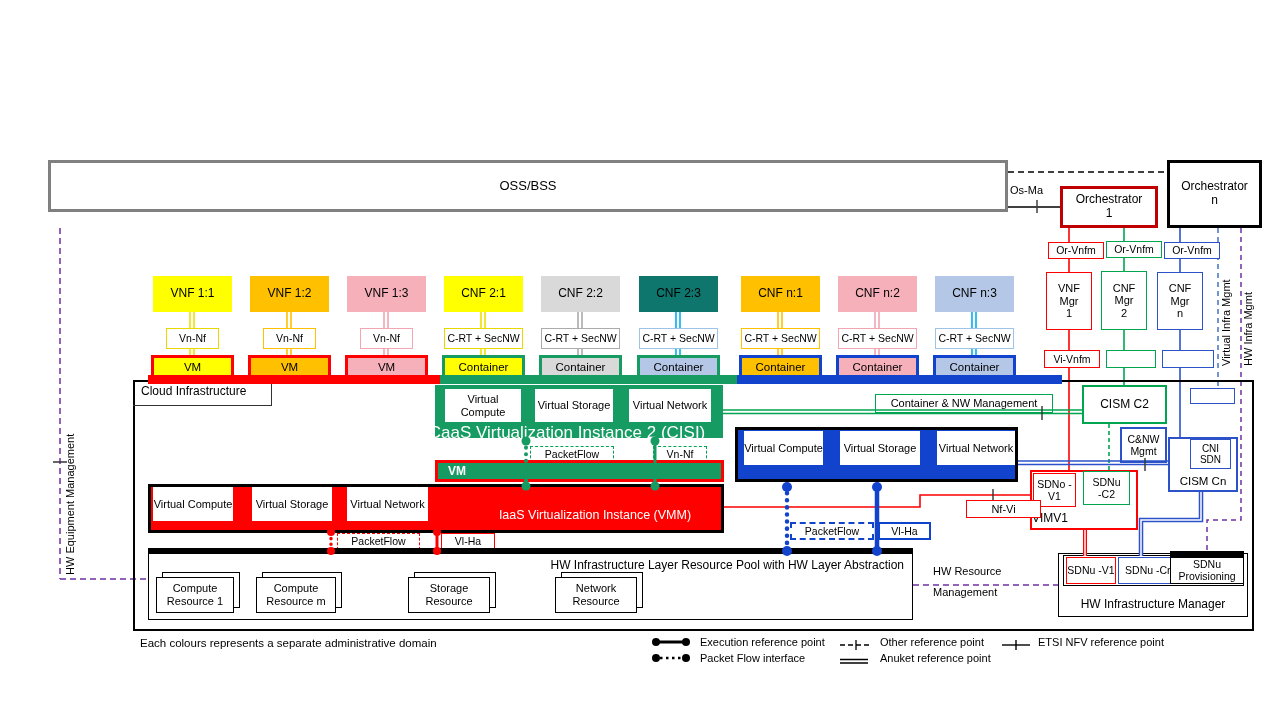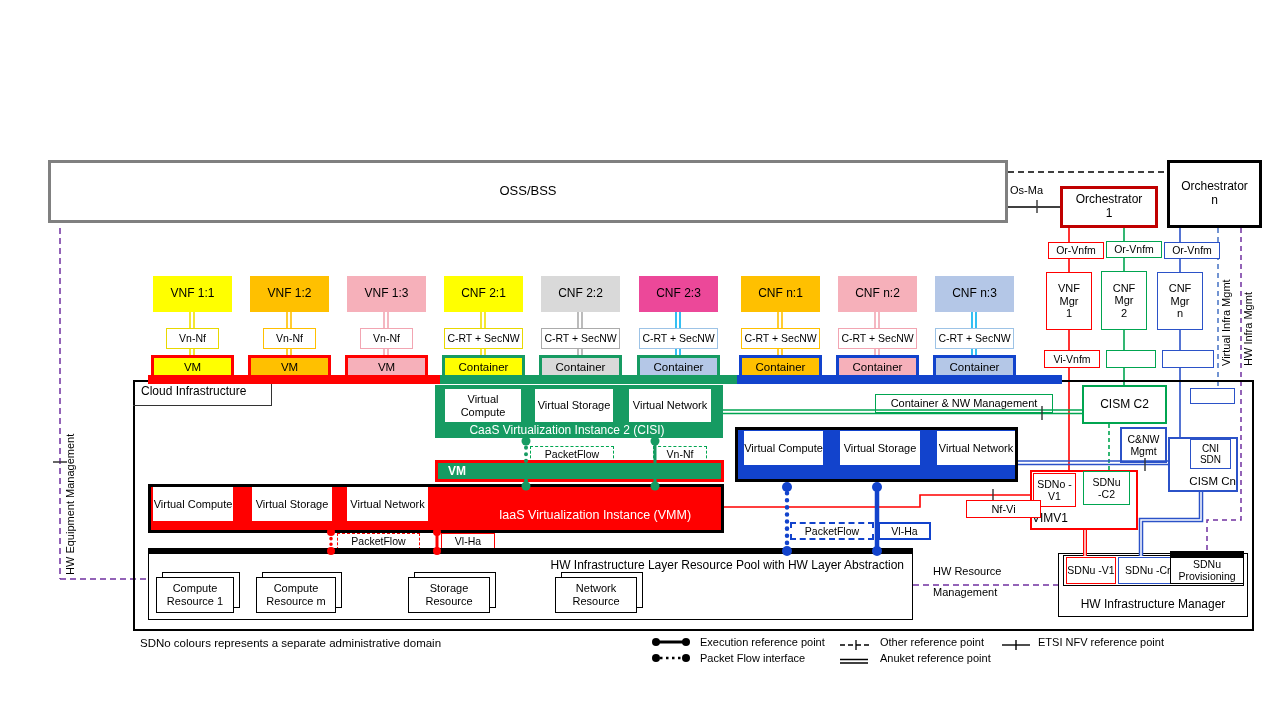--- a/index.html
+++ b/index.html
@@ -58,21 +58,21 @@
         <line x1="680" y1="312" x2="680" y2="357" stroke="#00B0F0"></line>
       <line x1="778" y1="312" x2="778" y2="357" stroke="#FFC000"></line>
         <line x1="782" y1="312" x2="782" y2="357" stroke="#FFC000"></line>
       <line x1="875" y1="312" x2="875" y2="357" stroke="#F2A5B2"></line>
         <line x1="879" y1="312" x2="879" y2="357" stroke="#F2A5B2"></line>
       <line x1="972" y1="312" x2="972" y2="357" stroke="#00B0F0"></line>
         <line x1="976" y1="312" x2="976" y2="357" stroke="#00B0F0"></line>
     </g>
   </svg>
 
-  <div class="b" style="left:48px;top:160px;width:960px;height:63px;border:3px solid #808080;font-size:13px">
+  <div class="b" style="left:48px;top:160px;width:960px;height:52px;border:3px solid #808080;font-size:13px">
     <span>OSS/BSS</span>
   </div>
   <div class="nb" style="left:1010px;top:184px;width:48px;font-size:11px;text-align:left">Os-Ma</div>
   <div class="b" style="left:1060px;top:186px;width:98px;height:42px;border:3.5px solid #C00000;font-size:12px;flex-direction:column">
     <span>Orchestrator</span>
     <span>1</span>
   </div>
   <div class="b" style="left:1167px;top:160px;width:95px;height:68px;border:3.5px solid #000;font-size:12px;flex-direction:column">
     <span>Orchestrator</span>
     <span>n</span>
@@ -100,21 +100,21 @@
 
   <div class="b" style="left:1044px;top:350px;width:56px;height:18px;border:1.8px solid #FF0000;font-size:10.5px">Vi-Vnfm</div>
   <div class="b" style="left:1106px;top:350px;width:50px;height:18px;border:1.8px solid #00A550"></div>
   <div class="b" style="left:1162px;top:350px;width:52px;height:18px;border:1.8px solid #2B52C8"></div>
 
   <div class="b" style="left:153px;top:276px;width:79px;height:36px;background:#FFFF00;font-size:12px">VNF 1:1</div>
   <div class="b" style="left:250px;top:276px;width:79px;height:36px;background:#FFC000;font-size:12px">VNF 1:2</div>
   <div class="b" style="left:347px;top:276px;width:79px;height:36px;background:#F6B0BA;font-size:12px">VNF 1:3</div>
   <div class="b" style="left:444px;top:276px;width:79px;height:36px;background:#FFFF00;font-size:12px">CNF 2:1</div>
   <div class="b" style="left:541px;top:276px;width:79px;height:36px;background:#D9D9D9;font-size:12px">CNF 2:2</div>
-  <div class="b" style="left:639px;top:276px;width:79px;height:36px;background:#ec4899;font-size:12px">CNF 2:3</div>
+  <div class="b" style="left:639px;top:276px;width:79px;height:36px;background:#0f766e;font-size:12px">CNF 2:3</div>
   <div class="b" style="left:741px;top:276px;width:79px;height:36px;background:#FFC000;font-size:12px">CNF n:1</div>
   <div class="b" style="left:838px;top:276px;width:79px;height:36px;background:#F6B0BA;font-size:12px">CNF n:2</div>
   <div class="b" style="left:935px;top:276px;width:79px;height:36px;background:#B4C7E7;font-size:12px">CNF n:3</div>
 
   <div class="b" style="left:166px;top:328px;width:53px;height:21px;border:1.4px solid #E8D800;font-size:10.5px">Vn-Nf</div>
   <div class="b" style="left:263px;top:328px;width:53px;height:21px;border:1.4px solid #FFC000;font-size:10.5px">Vn-Nf</div>
   <div class="b" style="left:360px;top:328px;width:53px;height:21px;border:1.4px solid #F2A5B2;font-size:10.5px">Vn-Nf</div>
   <div class="b" style="left:444px;top:328px;width:79px;height:21px;border:1.4px solid #E8D800;font-size:10.5px">C-RT + SecNW</div>
   <div class="b" style="left:541px;top:328px;width:79px;height:21px;border:1.4px solid #ABABAB;font-size:10.5px">C-RT + SecNW</div>
   <div class="b" style="left:639px;top:328px;width:79px;height:21px;border:1.4px solid #9DC3E6;font-size:10.5px">C-RT + SecNW</div>
@@ -137,21 +137,21 @@
   <div class="nb" style="left:141px;top:384px;font-size:12px">Cloud Infrastructure</div>
 
   <div class="nb" style="left:148px;top:375px;width:317px;height:9px;background:#FF0000"></div>
   <div class="nb" style="left:440px;top:375px;width:320px;height:9px;background:#169B62"></div>
   <div class="nb" style="left:737px;top:375px;width:325px;height:9px;background:#1243CC"></div>
 
   <div class="nb" style="left:435px;top:385px;width:288px;height:53px;background:#169B62"></div>
   <div class="b" style="left:445px;top:389px;width:76px;height:33px;font-size:11px">Virtual Compute</div>
   <div class="b" style="left:535px;top:389px;width:78px;height:33px;font-size:11px">Virtual Storage</div>
   <div class="b" style="left:629px;top:389px;width:82px;height:33px;font-size:11px">Virtual Network</div>
-  <div class="cap" style="left:413px;top:423px;width:308px;font-size:12px;z-index:10">CaaS Virtualization Instance 2 (CISI)</div>
+  <div class="cap" style="left:413px;top:423px;width:308px;font-size:17px;z-index:10">CaaS Virtualization Instance 2 (CISI)</div>
 
   <div class="b" style="left:875px;top:394px;width:178px;height:19px;border:1.5px solid #00A550;font-size:11px">Container &amp; NW Management</div>
 
   <div class="b" style="left:530px;top:446px;width:84px;height:17px;border:1.5px dashed #00A550;font-size:10.5px">PacketFlow</div>
   <div class="b" style="left:653px;top:446px;width:54px;height:17px;border:1.5px dashed #00A550;font-size:10.5px">Vn-Nf</div>
 
   <div class="nb" style="left:435px;top:460px;width:289px;height:22px;background:#169B62;border:3px solid #FF0000;display:flex;align-items:center">
     <span style="color:#fff;font-size:12px;font-weight:700;padding-left:10px">VM</span>
   </div>
 
@@ -185,21 +185,21 @@
   <div class="b" style="left:408px;top:577px;width:82px;height:36px;border:1.5px solid #000;font-size:11px;padding:0 10px">Storage Resource</div>
   <div class="b" style="left:561px;top:572px;width:82px;height:36px;border:1.5px solid #000"></div>
   <div class="b" style="left:555px;top:577px;width:82px;height:36px;border:1.5px solid #000;font-size:11px;padding:0 10px">Network Resource</div>
 
   <div class="nb" style="left:933px;top:561px;width:88px;font-size:11px;line-height:1.9">HW Resource Management</div>
 
   <div class="b" style="left:1082px;top:385px;width:85px;height:39px;border:2px solid #00A550;font-size:12px">CISM C2</div>
   <div class="b" style="left:1190px;top:388px;width:45px;height:16px;border:1.8px solid #2B52C8"></div>
   <div class="b" style="left:1120px;top:427px;width:47px;height:36px;border:2px solid #2B52C8;font-size:10.5px;padding:2px">C&amp;NW Mgmt</div>
   <div class="nb" style="left:1168px;top:437px;width:70px;height:55px;border:2.2px solid #2B52C8;background:#fff">
-    <div style="position:absolute;bottom:3px;left:0;width:100%;text-align:right;font-size:11.5px">CISM Cn</div>
+    <div style="position:absolute;bottom:3px;left:0;width:100%;text-align:center;font-size:11.5px">CISM Cn</div>
   </div>
   <div class="b" style="left:1190px;top:439px;width:41px;height:30px;border:1.8px solid #2B52C8;font-size:10px;padding:1px">CNI SDN</div>
 
   <div class="nb" style="left:1030px;top:470px;width:108px;height:60px;border:2px solid #FF0000;background:#fff">
     <div style="position:absolute;bottom:3px;left:0;width:100%;text-align:left;font-size:12px">VIMV1</div>
   </div>
   <div class="b" style="left:1033px;top:473px;width:43px;height:34px;border:1.8px solid #FF0000;font-size:10.5px;padding:1px">SDNo -V1</div>
   <div class="b" style="left:1083px;top:471px;width:47px;height:34px;border:1.8px solid #00A550;font-size:10.5px;padding:16px">SDNu -C2</div>
   <div class="b" style="left:966px;top:500px;width:75px;height:18px;border:1.8px solid #FF0000;font-size:11px">Nf-Vi</div>
 
@@ -247,21 +247,21 @@
     <path d="M1085,530 L1085,556" stroke="#fff" stroke-width="1.4" fill="none"></path>
 
     <path d="M1201,492 L1201,520 L1141,520 L1141,556" stroke="#2B52C8" stroke-width="4.5" fill="none"></path>
     <path d="M1201,492 L1201,520 L1141,520 L1141,556" stroke="#fff" stroke-width="1.5" fill="none"></path>
   </svg>
 
   <div class="vtext" style="left:64px;top:405px;height:170px">HW Equipment Management</div>
   <div class="vtext" style="left:1220px;top:248px;height:118px">Virtual Infra Mgmt</div>
   <div class="vtext" style="left:1242px;top:274px;height:92px">HW Infra Mgmt</div>
 
-  <div class="nb" style="left:140px;top:637px;font-size:11.5px">SDNo colours represents a separate administrative domain</div>
+  <div class="nb" style="left:140px;top:637px;font-size:11.5px">Each colours represents a separate administrative domain</div>
 
   <svg class="nb" style="left:650px;top:636px" width="42" height="12">
     <circle cx="6" cy="6" r="4" fill="#000"></circle>
       <line x1="6" y1="6" x2="36" y2="6" stroke="#000" stroke-width="3"></line>
       <circle cx="36" cy="6" r="4" fill="#000"></circle>
   </svg>
   <div class="nb" style="left:700px;top:636px;font-size:11px">Execution reference point</div>
 
   <svg class="nb" style="left:650px;top:652px" width="42" height="12">
     <circle cx="6" cy="6" r="4" fill="#000"></circle>

